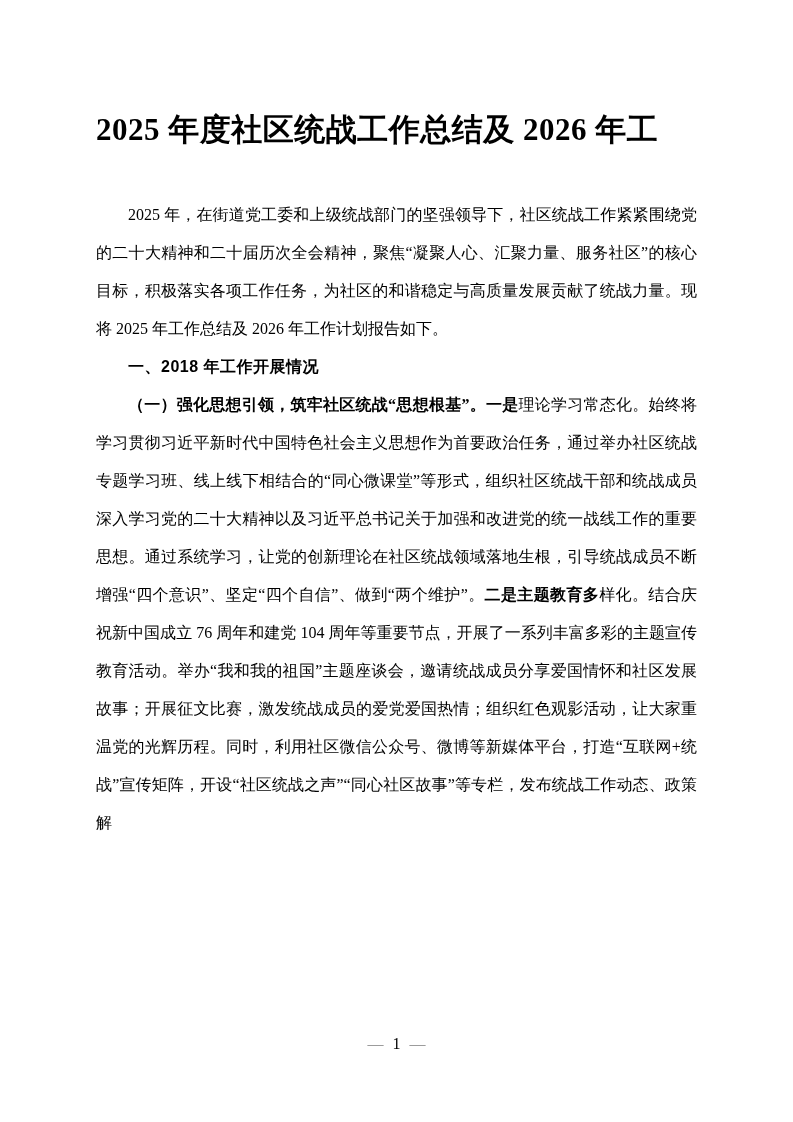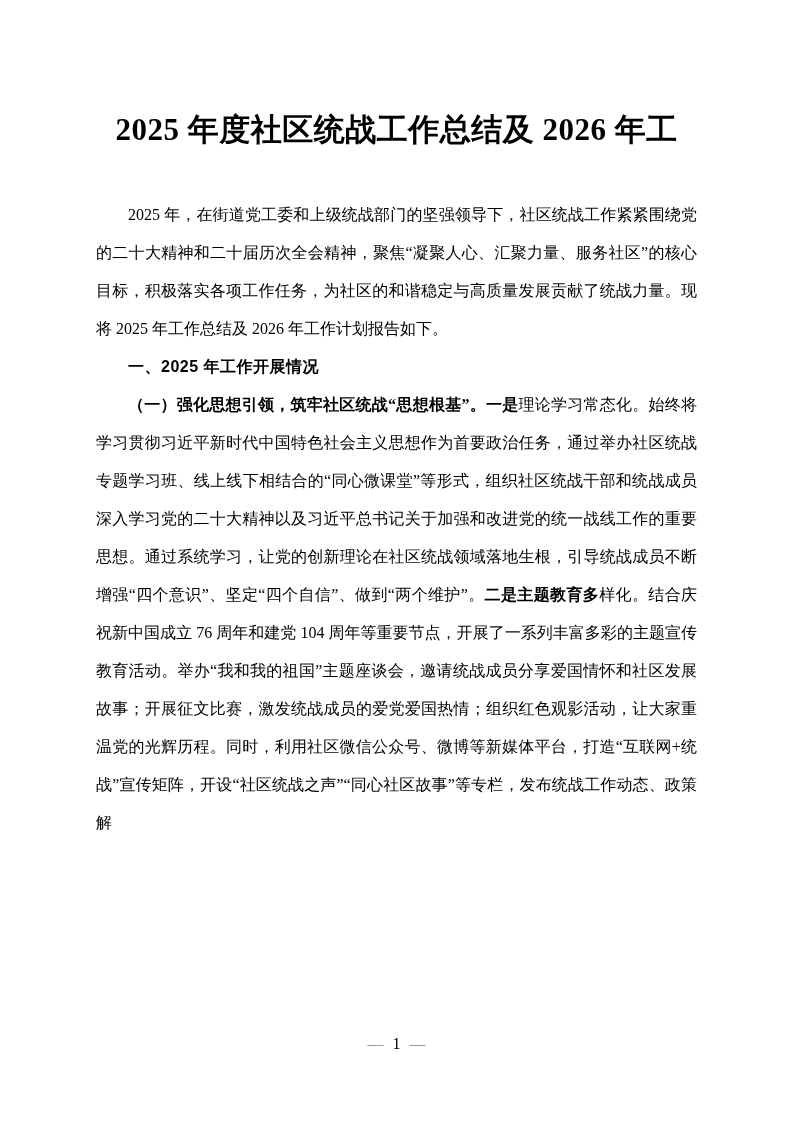--- a/index.html
+++ b/index.html
@@ -20,21 +20,20 @@
     position: absolute;
     left: 96px;
     top: 0;
     width: 601px;
   }
   .doc-title {
     margin-top: 106px;
     font-size: 31px;
     line-height: 48px;
     font-weight: 700;
-    text-align: center;
     font-family: "Liberation Serif", "DejaVu Serif", serif;
     letter-spacing: 0.5px;
   }
   .body-text {
     margin-top: 42px;
     font-size: 16px;
     line-height: 38px;
     text-align: justify;
   }
   .para {
@@ -79,21 +78,21 @@
   <div class="content">
 
     <div class="doc-title">
       <div>2025 年度社区统战工作总结及 2026 年工</div>
     </div>
 
     <div class="body-text">
 
       <p class="para">2025 年，在街道党工委和上级统战部门的坚强领导下，社区统战工作紧紧围绕党的二十大精神和二十届历次全会精神，聚焦“凝聚人心、汇聚力量、服务社区”的核心目标，积极落实各项工作任务，为社区的和谐稳定与高质量发展贡献了统战力量。现将 2025 年工作总结及 2026 年工作计划报告如下。</p>
 
-      <p class="section-heading">一、2025 年工作开展情况</p>
+      <p class="section-heading">一、2018 年工作开展情况</p>
 
       <p class="para fill-last"><span class="run-bold">（一）强化思想引领，筑牢社区统战“思想根基”。一是</span><span>理论学习常态化。始终将学习贯彻习近平新时代中国特色社会主义思想作为首要政治任务，通过举办社区统战专题学习班、线上线下相结合的“同心微课堂”等形式，组织社区统战干部和统战成员深入学习党的二十大精神以及习近平总书记关于加强和改进党的统一战线工作的重要思想。通过系统学习，让党的创新理论在社区统战领域落地生根，引导统战成员不断增强“四个意识”、坚定“四个自信”、做到“两个维护”。</span><span class="run-bold">二是主题教育多</span><span>样化。结合庆祝新中国成立 76 周年和建党 104 周年等重要节点，开展了一系列丰富多彩的主题宣传教育活动。举办“我和我的祖国”主题座谈会，邀请统战成员分享爱国情怀和社区发展故事；开展征文比赛，激发统战成员的爱党爱国热情；组织红色观影活动，让大家重温党的光辉历程。同时，利用社区微信公众号、微博等新媒体平台，打造“互联网+统战”宣传矩阵，开设“社区统战之声”“同心社区故事”等专栏，发布统战工作动态、政策解</span></p>
 
     </div>
   </div>
 
   <div class="footer"><span class="dash">—</span><span class="num">1</span><span class="dash">—</span></div>
 </div>
 
 </body></html>

